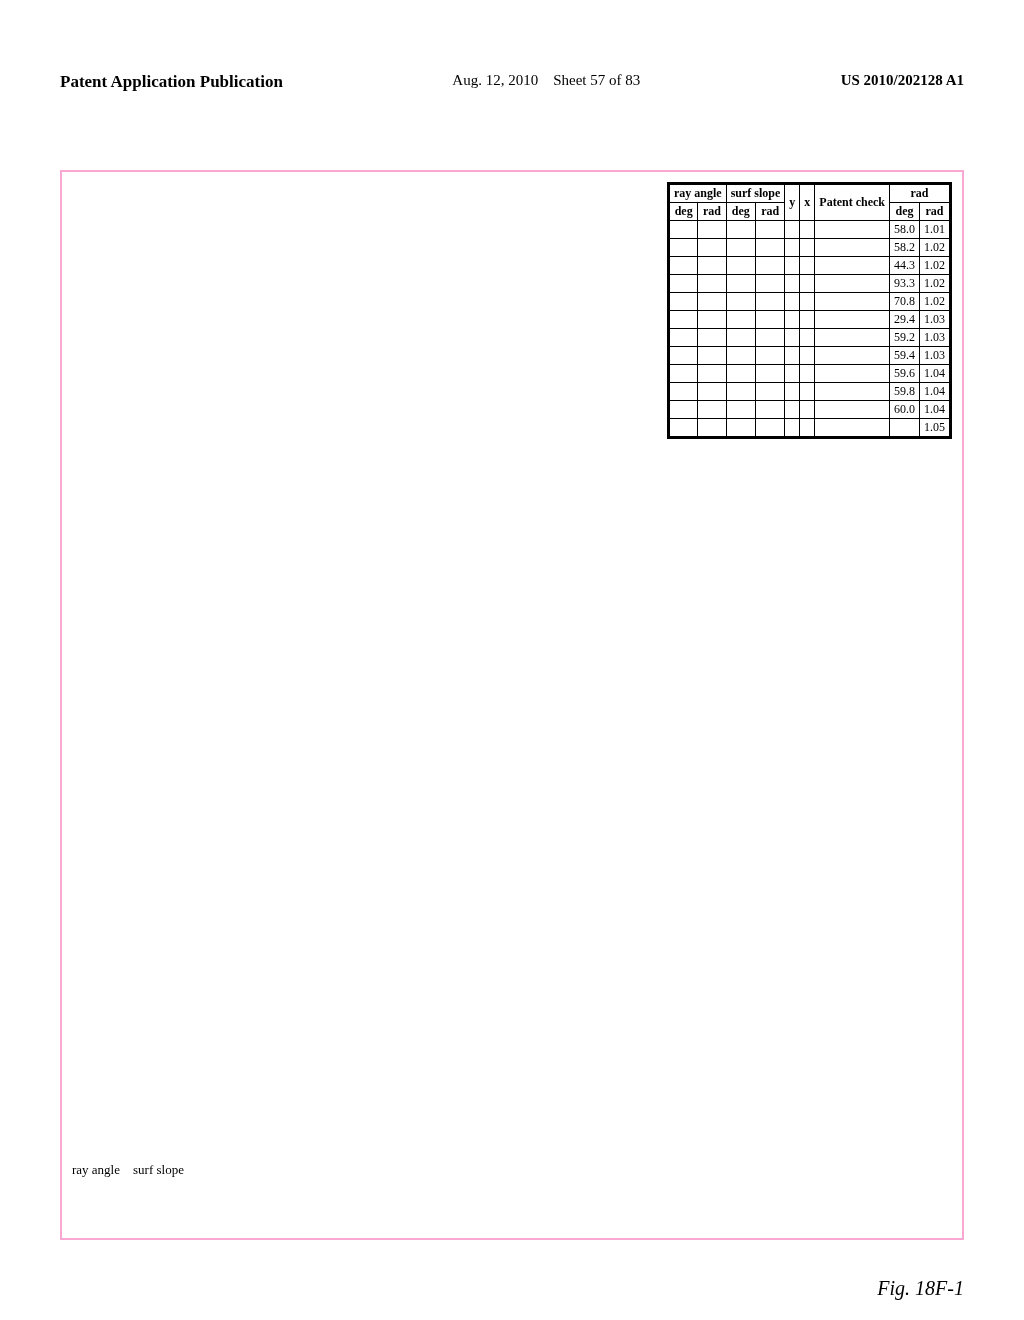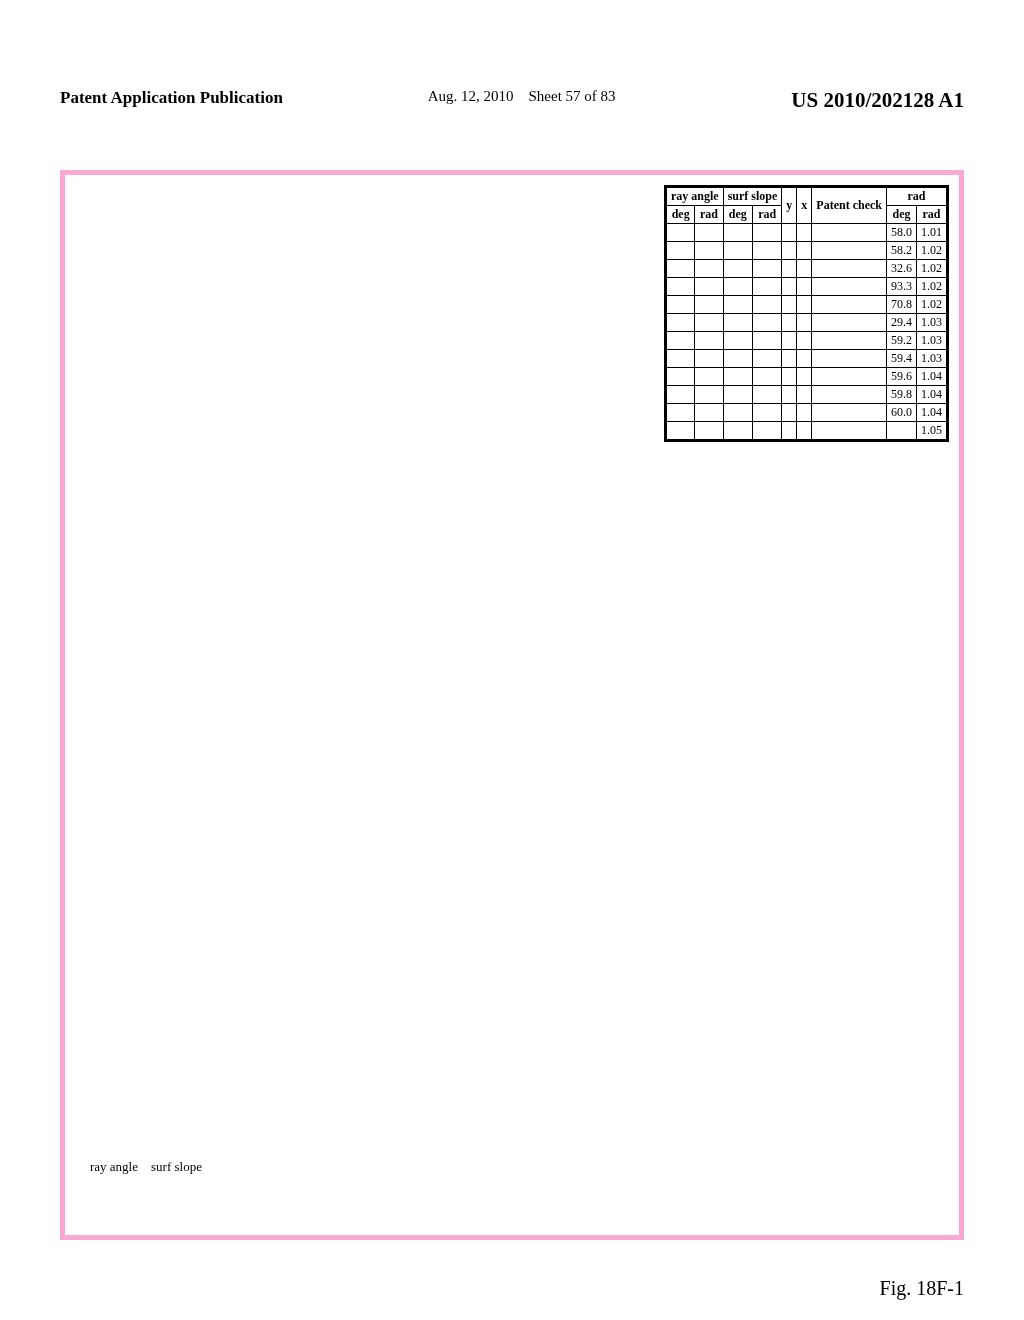--- a/index.html
+++ b/index.html
@@ -8,67 +8,68 @@
       height: 1320px;
       background: #fff;
       font-family: 'Times New Roman', Times, serif;
       position: relative;
       overflow: hidden;
     }
 
     
     .page-header {
       position: absolute;
-      top: 88px;
+      top: 72px;
       left: 0;
       right: 0;
       display: flex;
       justify-content: space-between;
       align-items: flex-start;
       padding: 0 60px;
     }
     .header-left {
       font-size: 17px;
       font-weight: bold;
     }
     .header-center {
       font-size: 15px;
       text-align: right;
     }
     .header-right {
-      font-size: 21px;
+      font-size: 15px;
       font-weight: bold;
       margin-left: 31px;
     }
 
     
     .main-content {
       position: absolute;
       top: 170px;
       left: 60px;
       right: 60px;
       bottom: 80px;
-      border: 5px solid #f9a8d4;
+      border: 2px solid #f9a8d4;
       padding: 10px;
     }
 
     
     .bottom-labels {
       position: absolute;
       bottom: 60px;
-      left: 25px;
+      left: 10px;
       font-size: 13px;
     }
 
     
     .fig-caption {
       position: absolute;
       bottom: 20px;
       right: 60px;
       font-size: 20px;
+      font-style: italic;
       margin-top: 14px;
     }
 
     
     .data-table-wrapper {
       position: absolute;
       top: 10px;
       right: 10px;
       border: 2px solid #000;
     }
@@ -149,21 +150,21 @@
           <td>1.02</td>
         </tr>
         <tr>
           <td></td>
           <td></td>
           <td></td>
           <td></td>
           <td></td>
           <td></td>
           <td></td>
-          <td>32.6</td>
+          <td>44.3</td>
           <td>1.02</td>
         </tr>
         <tr>
           <td></td>
           <td></td>
           <td></td>
           <td></td>
           <td></td>
           <td></td>
           <td></td>

